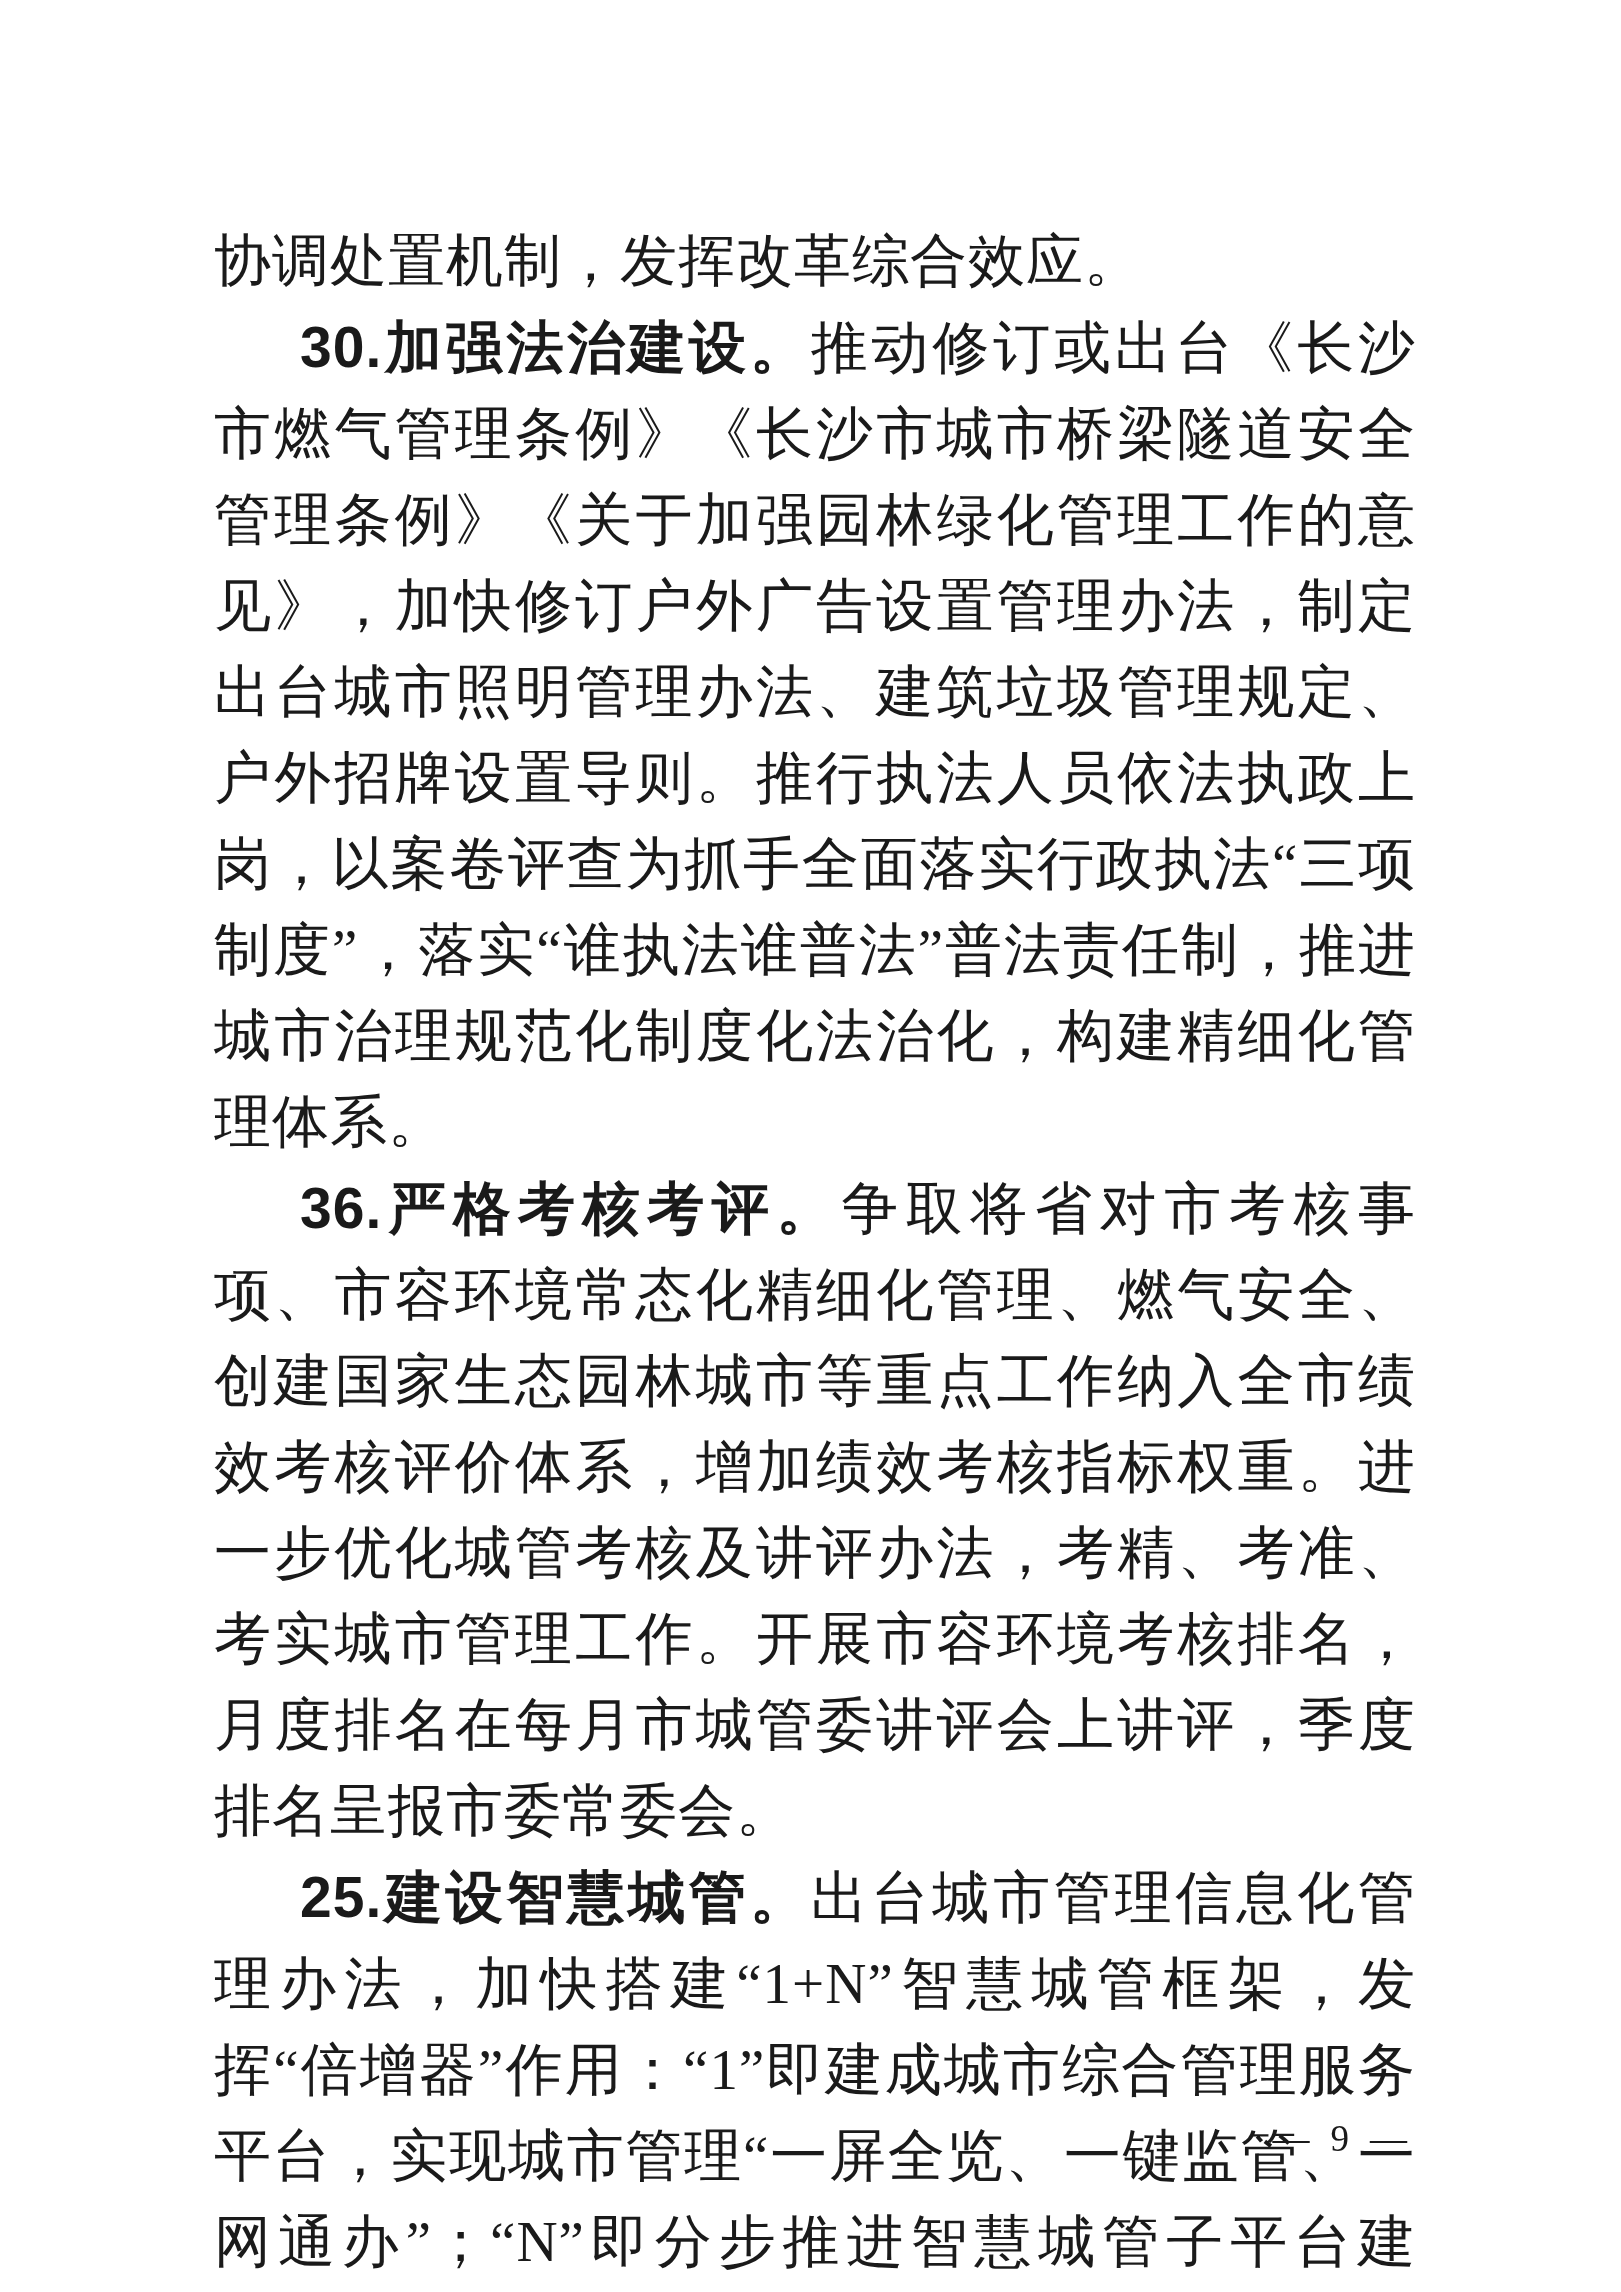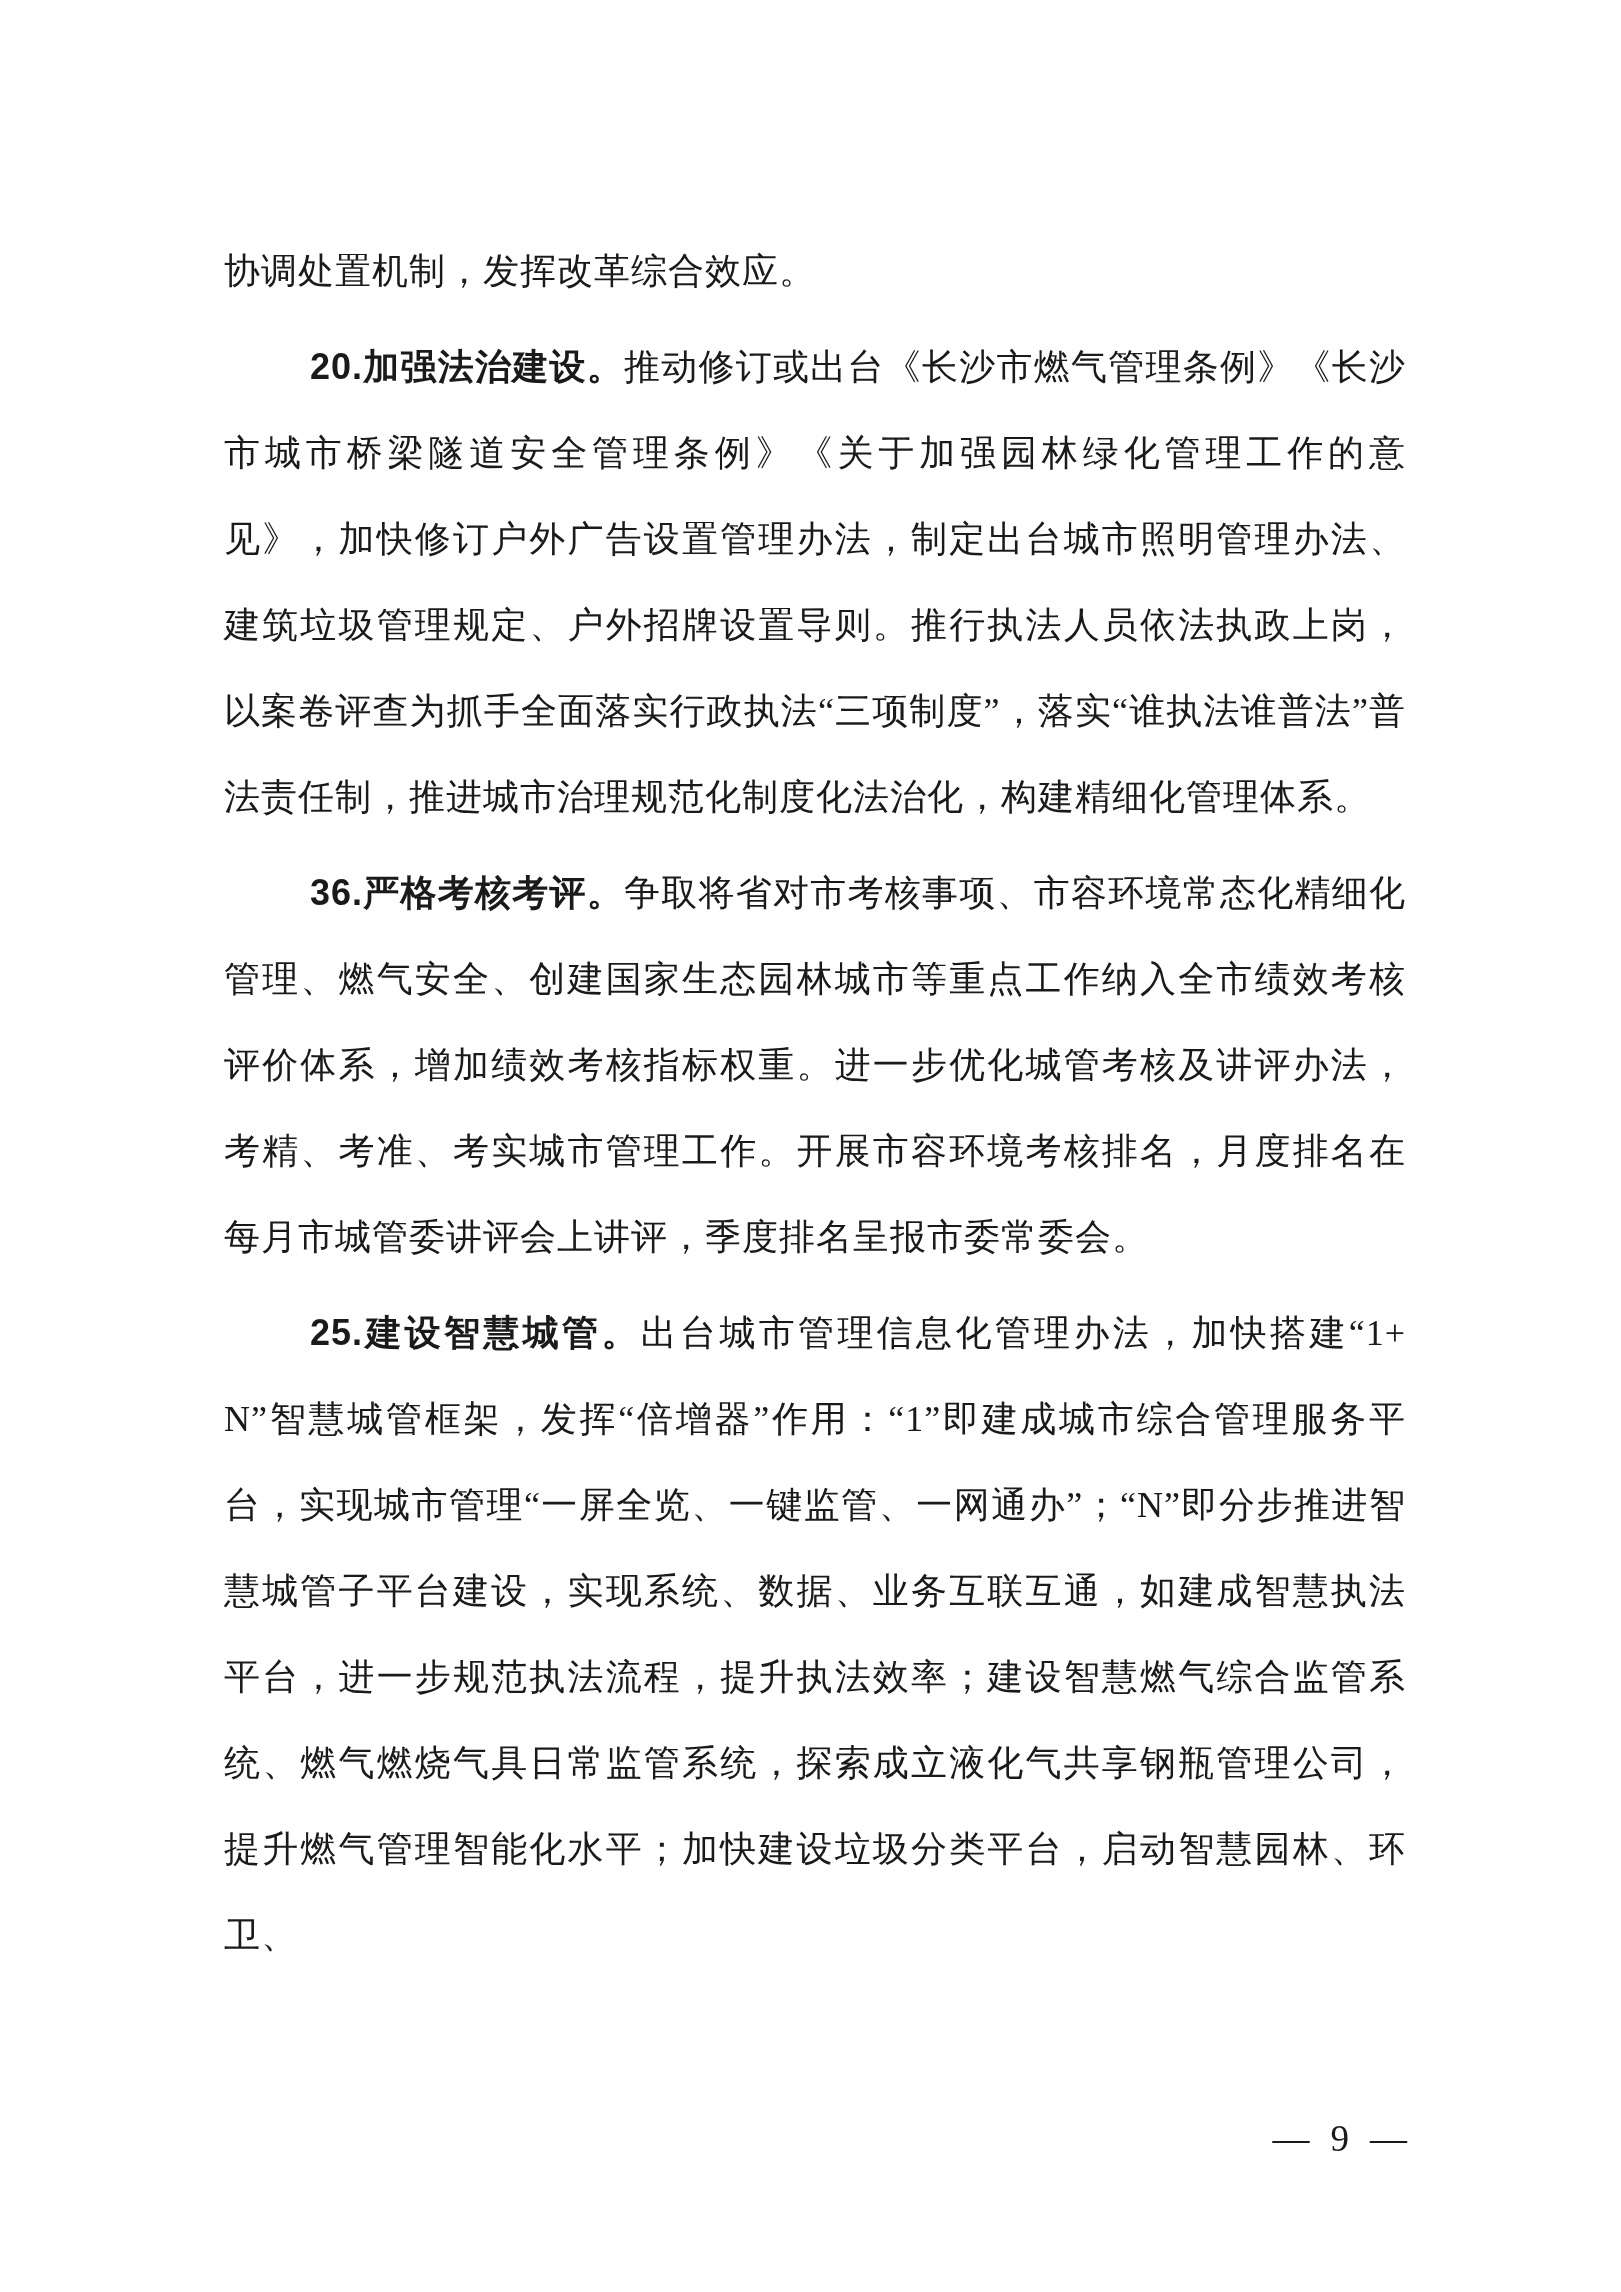--- a/index.html
+++ b/index.html
@@ -17,26 +17,26 @@
     color: #1a1a1a;
     overflow: hidden;
   }
   .content {
     position: absolute;
     left: 214px;
     top: 218px;
     width: 1202px;
   }
   .para {
-    font-size: 36px;
+    font-size: 57px;
     line-height: 86px;
     text-align: justify;
     text-justify: inter-character;
     letter-spacing: 1px;
-    margin: 10px;
+    margin: 0;
     word-break: break-all;
   }
   .para.indent {
     text-indent: 86px;
   }
   .para-lead {
     font-weight: 700;
     font-family: "Liberation Sans", "DejaVu Sans", sans-serif;
   }
   .page-number {
@@ -50,21 +50,21 @@
   }
 </style>
 </head>
 <body>
 
 <div class="page">
   <div class="content">
 
     <p class="para"><span>协调处置机制，发挥改革综合效应。</span></p>
 
-    <p class="para indent"><span class="para-lead">20.加强法治建设。</span><span>推动修订或出台《长沙市燃气管理条例》《长沙市城市桥梁隧道安全管理条例》《关于加强园林绿化管理工作的意见》，加快修订户外广告设置管理办法，制定出台城市照明管理办法、建筑垃圾管理规定、户外招牌设置导则。推行执法人员依法执政上岗，以案卷评查为抓手全面落实行政执法“三项制度”，落实“谁执法谁普法”普法责任制，推进城市治理规范化制度化法治化，构建精细化管理体系。</span></p>
+    <p class="para indent"><span class="para-lead">30.加强法治建设。</span><span>推动修订或出台《长沙市燃气管理条例》《长沙市城市桥梁隧道安全管理条例》《关于加强园林绿化管理工作的意见》，加快修订户外广告设置管理办法，制定出台城市照明管理办法、建筑垃圾管理规定、户外招牌设置导则。推行执法人员依法执政上岗，以案卷评查为抓手全面落实行政执法“三项制度”，落实“谁执法谁普法”普法责任制，推进城市治理规范化制度化法治化，构建精细化管理体系。</span></p>
 
     <p class="para indent"><span class="para-lead">36.严格考核考评。</span><span>争取将省对市考核事项、市容环境常态化精细化管理、燃气安全、创建国家生态园林城市等重点工作纳入全市绩效考核评价体系，增加绩效考核指标权重。进一步优化城管考核及讲评办法，考精、考准、考实城市管理工作。开展市容环境考核排名，月度排名在每月市城管委讲评会上讲评，季度排名呈报市委常委会。</span></p>
 
     <p class="para indent"><span class="para-lead">25.建设智慧城管。</span><span>出台城市管理信息化管理办法，加快搭建“1+N”智慧城管框架，发挥“倍增器”作用：“1”即建成城市综合管理服务平台，实现城市管理“一屏全览、一键监管、一网通办”；“N”即分步推进智慧城管子平台建设，实现系统、数据、业务互联互通，如建成智慧执法平台，进一步规范执法流程，提升执法效率；建设智慧燃气综合监管系统、燃气燃烧气具日常监管系统，探索成立液化气共享钢瓶管理公司，提升燃气管理智能化水平；加快建设垃圾分类平台，启动智慧园林、环卫、</span></p>
 
   </div>
 
   <div class="page-number">— 9 —</div>
 </div>
 

